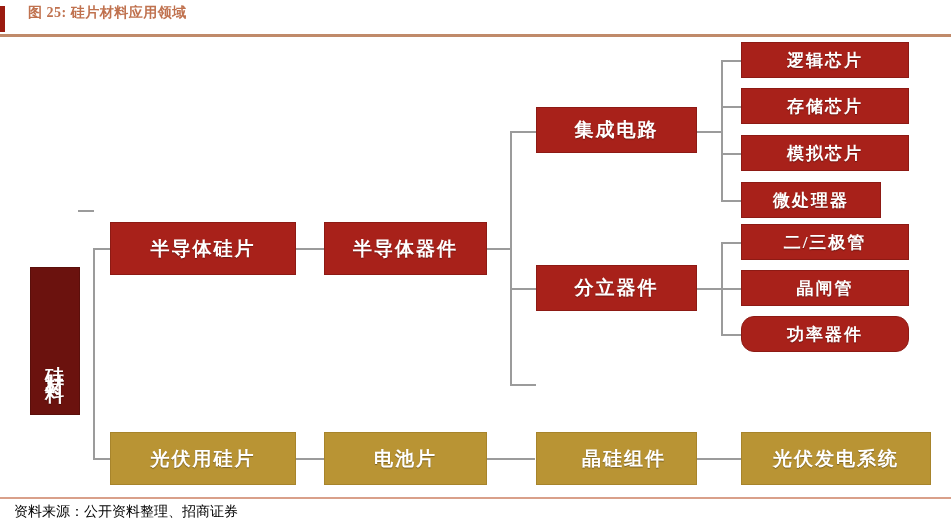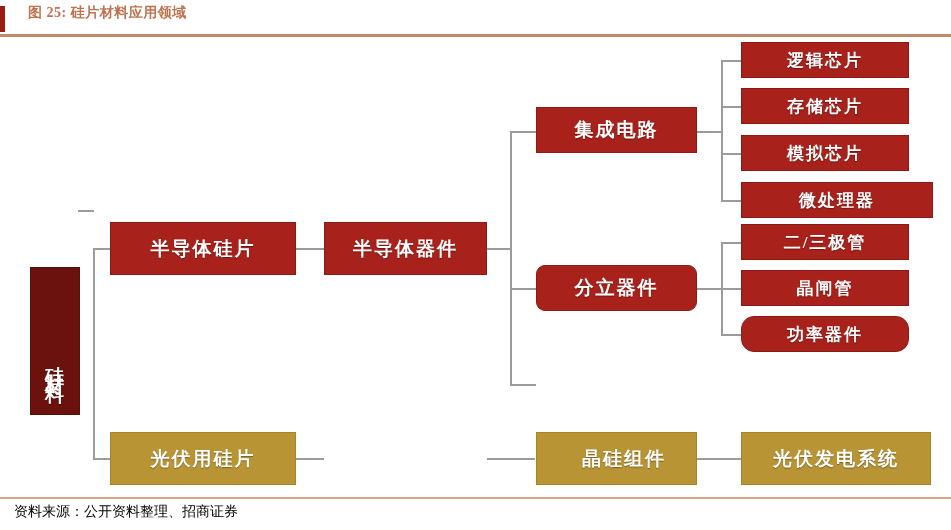--- a/index.html
+++ b/index.html
@@ -131,29 +131,30 @@
   <div class="ln h" style="left:296px;top:421px;width:28px;"></div>
   <div class="ln h" style="left:487px;top:421px;width:48px;"></div>
   <div class="ln h" style="left:697px;top:421px;width:44px;"></div>
 
   <div class="node root c-maroon sz-root" style="left:30px;top:230px;width:50px;height:148px;">硅材料</div>
 
   <div class="node c-red sz-lg" style="left:110px;top:185px;width:186px;height:53px;">半导体硅片</div>
   <div class="node c-gold sz-lg" style="left:110px;top:395px;width:186px;height:53px;">光伏用硅片</div>
 
   <div class="node c-red sz-lg" style="left:324px;top:185px;width:163px;height:53px;">半导体器件</div>
+  <div class="node c-gold sz-lg" style="left:324px;top:395px;width:163px;height:53px;">电池片</div>
 
   <div class="node c-red sz-lg" style="left:536px;top:70px;width:161px;height:46px;">集成电路</div>
-  <div class="node c-red sz-lg" style="left:536px;top:228px;width:161px;height:46px;border-radius:9px;">分立器件</div>
+  <div class="node c-red sz-lg" style="left:536px;top:228px;width:161px;height:46px;">分立器件</div>
   <div class="node c-gold sz-lg" style="left:536px;top:395px;width:161px;height:53px;padding-left:15px;">晶硅组件</div>
 
   <div class="node c-red sz-md" style="left:741px;top:5px;width:168px;height:36px;">逻辑芯片</div>
   <div class="node c-red sz-md" style="left:741px;top:51px;width:168px;height:36px;">存储芯片</div>
   <div class="node c-red sz-md" style="left:741px;top:98px;width:168px;height:36px;">模拟芯片</div>
-  <div class="node c-red sz-md" style="left:741px;top:145px;width:192px;height:36px;">微处理器</div>
+  <div class="node c-red sz-md" style="left:741px;top:145px;width:140px;height:36px;">微处理器</div>
 
   <div class="node c-red sz-md" style="left:741px;top:187px;width:168px;height:36px;">二/三极管</div>
   <div class="node c-red sz-md" style="left:741px;top:233px;width:168px;height:36px;">晶闸管</div>
   <div class="node c-red sz-md" style="left:741px;top:279px;width:168px;height:36px;border-radius:13px;">功率器件</div>
 
   <div class="node c-gold sz-lg" style="left:741px;top:395px;width:190px;height:53px;">光伏发电系统</div>
 
 </div>
 
 <div id="footer-rule"></div>

